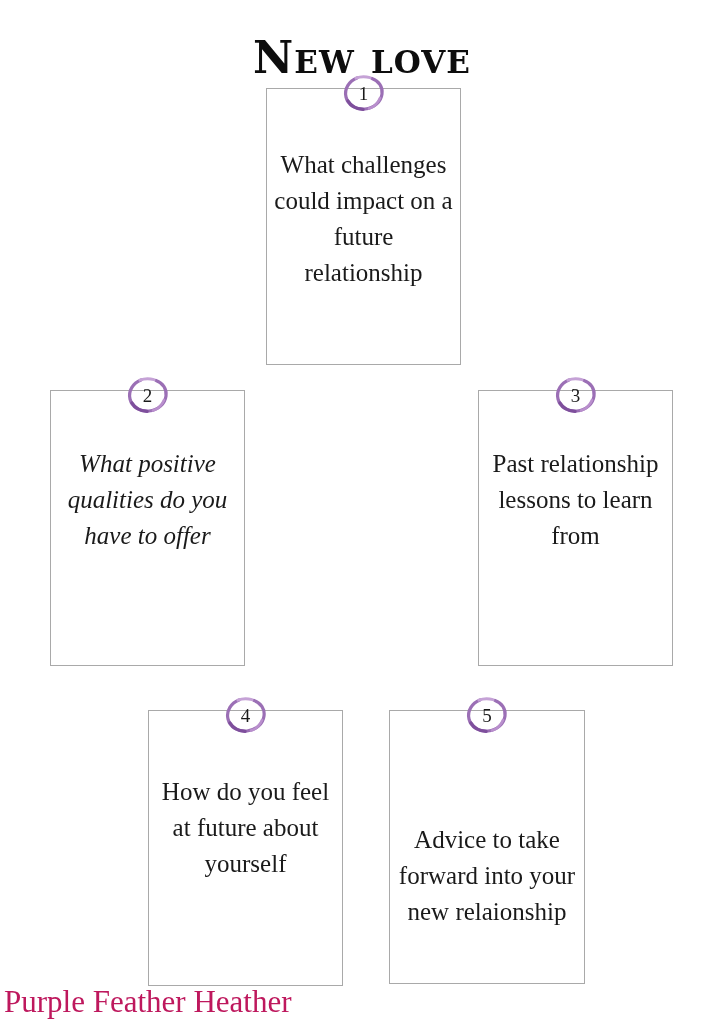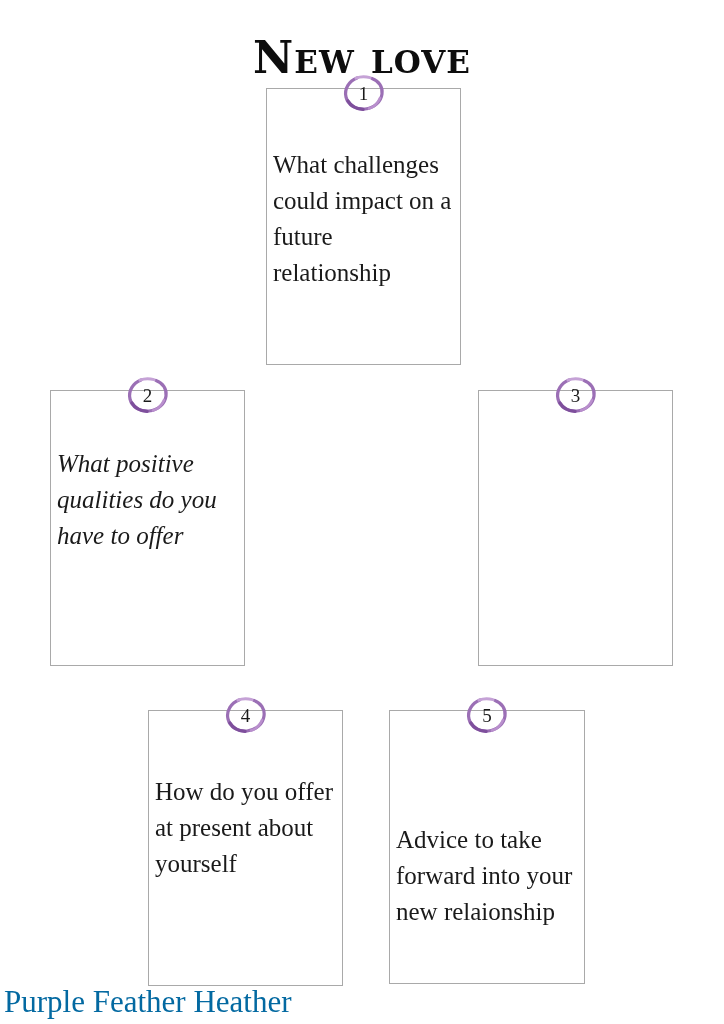--- a/index.html
+++ b/index.html
@@ -79,20 +79,21 @@
     font-family: "Liberation Serif", "DejaVu Serif", serif;
     font-size: 19px;
     color: #1a1a1a;
     line-height: 1;
   }
 
   .card-text {
     position: absolute;
     left: 6px;
     right: 6px;
+    text-align: center;
     font-family: "Liberation Serif", "DejaVu Serif", serif;
     font-size: 25px;
     line-height: 36px;
     color: #1a1a1a;
   }
 
   
   #card-1 { left: 266px; top: 88px;  width: 195px; height: 277px; }
   #card-1 .card-text { top: 58px; }
 
@@ -109,21 +110,21 @@
   #card-5 .card-text { top: 63px; margin-top: 48px; }
 
   
   .brand {
     position: absolute;
     left: 4px;
     top: 983px;
     font-family: "Liberation Serif", "DejaVu Serif", serif;
     font-size: 31px;
     line-height: 38px;
-    color: #0369a1;
+    color: #be185d;
     white-space: nowrap;
   }
 </style>
 </head>
 <body>
 
 <div id="page">
 
   <div class="page-title">New love</div>
 
@@ -156,33 +157,34 @@
   <div class="card" id="card-3">
     <div class="card-number">
       <svg class="ring" viewBox="0 0 44 40">
         <path d="M30 5.5 C37 8 41 14 40 21 C39 29 32 35 23 36 C14 37 6 32 4 24 C2 16 7 8 15 5" fill="none" stroke="#9b6fb5" stroke-width="3.2" stroke-linecap="round"></path>
         <path d="M14 5.2 C18 3.6 23 3.4 28 4.6" fill="none" stroke="#c5a2d6" stroke-width="3" stroke-linecap="round"></path>
         <path d="M6 28 C9 33 15 36 21 36.4" fill="none" stroke="#7e4f9c" stroke-width="3.4" stroke-linecap="round"></path>
         <path d="M38 25 C36 30 32 34 27 35.6" fill="none" stroke="#b98fcd" stroke-width="2.6" stroke-linecap="round"></path>
       </svg>
       <div class="num">3</div>
     </div>
+    <div class="card-text">Past relationship lessons to learn from</div>
   </div>
 
   <div class="card" id="card-4">
     <div class="card-number">
       <svg class="ring" viewBox="0 0 44 40">
         <path d="M30 5.5 C37 8 41 14 40 21 C39 29 32 35 23 36 C14 37 6 32 4 24 C2 16 7 8 15 5" fill="none" stroke="#9b6fb5" stroke-width="3.2" stroke-linecap="round"></path>
         <path d="M14 5.2 C18 3.6 23 3.4 28 4.6" fill="none" stroke="#c5a2d6" stroke-width="3" stroke-linecap="round"></path>
         <path d="M6 28 C9 33 15 36 21 36.4" fill="none" stroke="#7e4f9c" stroke-width="3.4" stroke-linecap="round"></path>
         <path d="M38 25 C36 30 32 34 27 35.6" fill="none" stroke="#b98fcd" stroke-width="2.6" stroke-linecap="round"></path>
       </svg>
       <div class="num">4</div>
     </div>
-    <div class="card-text">How do you offer at present about yourself</div>
+    <div class="card-text">How do you feel at future about yourself</div>
   </div>
 
   <div class="card" id="card-5">
     <div class="card-number">
       <svg class="ring" viewBox="0 0 44 40">
         <path d="M30 5.5 C37 8 41 14 40 21 C39 29 32 35 23 36 C14 37 6 32 4 24 C2 16 7 8 15 5" fill="none" stroke="#9b6fb5" stroke-width="3.2" stroke-linecap="round"></path>
         <path d="M14 5.2 C18 3.6 23 3.4 28 4.6" fill="none" stroke="#c5a2d6" stroke-width="3" stroke-linecap="round"></path>
         <path d="M6 28 C9 33 15 36 21 36.4" fill="none" stroke="#7e4f9c" stroke-width="3.4" stroke-linecap="round"></path>
         <path d="M38 25 C36 30 32 34 27 35.6" fill="none" stroke="#b98fcd" stroke-width="2.6" stroke-linecap="round"></path>
       </svg>

